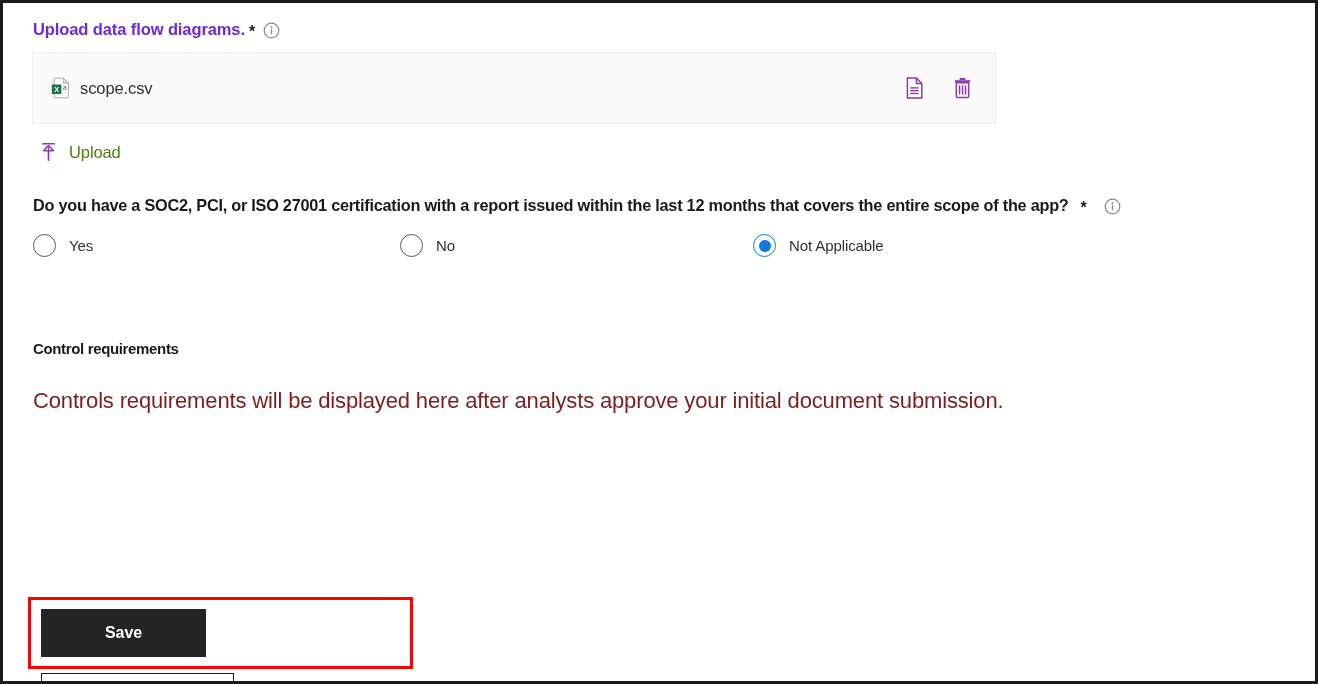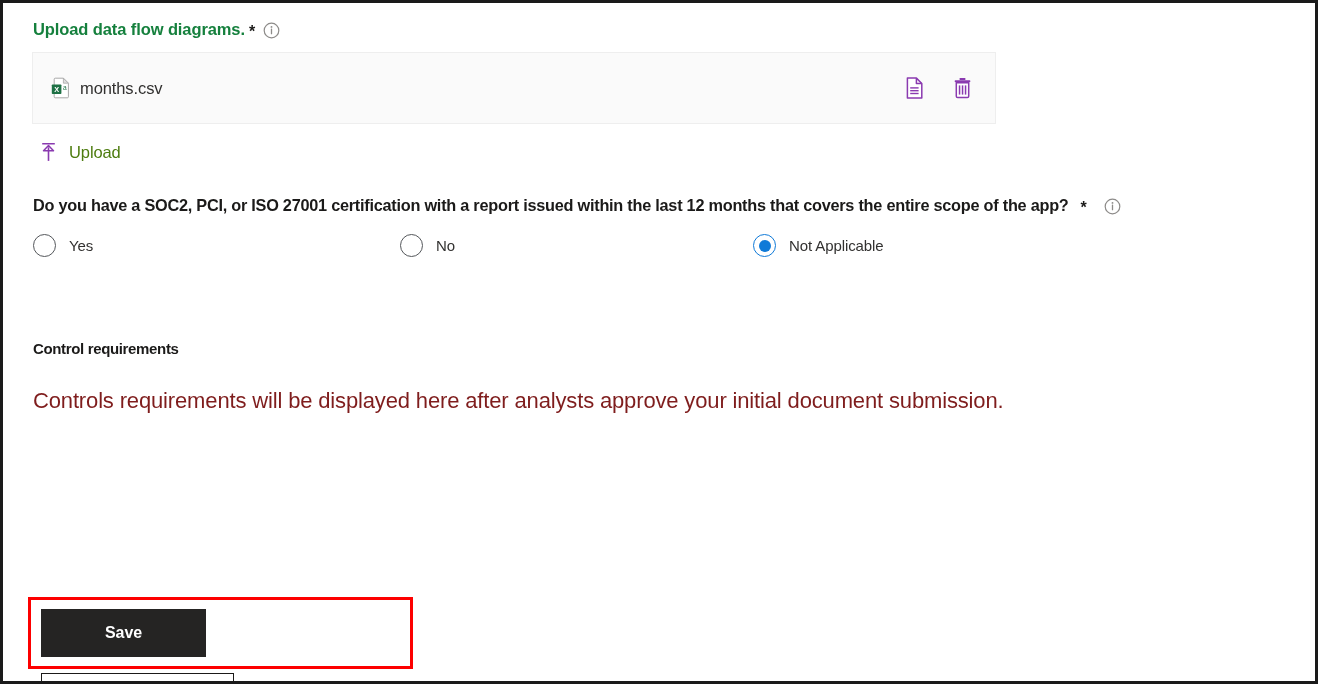--- a/index.html
+++ b/index.html
@@ -36,21 +36,21 @@
   
   .field-label-row {
     display: flex;
     align-items: center;
     gap: 8px;
     margin: 3px 0 13px 1px;
   }
   .field-label {
     font-size: 16.5px;
     font-weight: 700;
-    color: #15803d;
+    color: #6d28d9;
     letter-spacing: -0.1px;
   }
   .req-star {
     font-size: 16px;
     font-weight: 700;
     color: #1b1a19;
     margin-left: -4px;
     line-height: 1;
     position: relative;
     top: 2px;
@@ -276,21 +276,21 @@
       <div class="file-left">
         <span class="file-icon">
           <svg width="20" height="22" viewBox="0 0 20 22" aria-hidden="true">
             <path d="M4.2 1.2h8.2l5.0 5.0v13.6a1 1 0 0 1-1 1H4.2a1 1 0 0 1-1-1V2.2a1 1 0 0 1 1-1z" fill="#ffffff" stroke="#a8a8a8" stroke-width="1"></path>
             <path d="M12.4 1.2l5.0 5.0h-5.0z" fill="#dedede" stroke="#a8a8a8" stroke-width="0.8"></path>
             <rect x="0.8" y="7.4" width="9.6" height="9.6" rx="0.8" fill="#1e7145"></rect>
             <text x="5.6" y="14.7" font-family="'Liberation Sans',sans-serif" font-size="7.4" font-weight="bold" fill="#ffffff" text-anchor="middle">X</text>
             <text x="13.9" y="12.6" font-family="'Liberation Sans',sans-serif" font-size="6.6" fill="#1e7145" text-anchor="middle">a</text>
           </svg>
         </span>
-        <span class="file-name">months.csv</span>
+        <span class="file-name">scope.csv</span>
       </div>
       <div class="file-actions">
         <button class="icon-btn">
           <svg width="19" height="22" viewBox="0 0 19 22" aria-hidden="true">
             <path d="M2.4 1.1h9.0l5.4 5.4v14.4H2.4z" fill="#ffffff" stroke="#8a3ab0" stroke-width="1.5" stroke-linejoin="round"></path>
             <path d="M11.4 1.1v5.4h5.4" fill="none" stroke="#8a3ab0" stroke-width="1.5" stroke-linejoin="round"></path>
             <rect x="5.2" y="10.2" width="8.4" height="1.4" fill="#8a3ab0"></rect>
             <rect x="5.2" y="13.0" width="8.4" height="1.4" fill="#8a3ab0"></rect>
             <rect x="5.2" y="15.8" width="8.4" height="1.4" fill="#8a3ab0"></rect>
           </svg>

